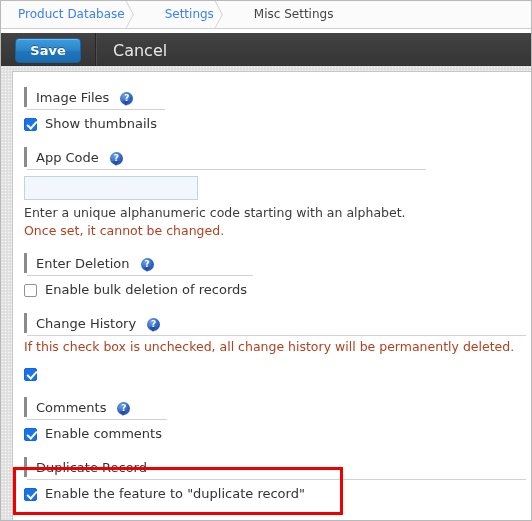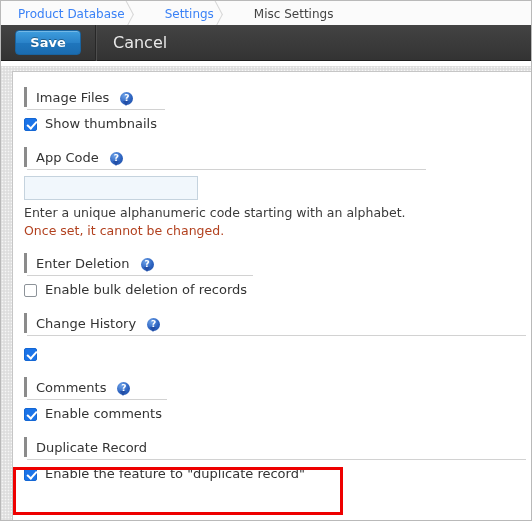--- a/index.html
+++ b/index.html
@@ -70,21 +70,21 @@
   }
   .crumb-sep::after {
     top: 13px;
     transform: rotate(28deg);
     transform-origin: top left;
   }
 
   
   .toolbar {
     position: absolute;
-    left: 0; top: 24px;
+    left: 0; top: 32px;
     width: 530px;
     height: 36px;
     background: #3a3a3a;
     background: linear-gradient(to bottom, #434343 0%, #333333 100%);
     display: flex;
     align-items: center;
     box-sizing: border-box;
     border-bottom: 1px solid #1d1d1d;
   }
   .save-btn {
@@ -384,20 +384,21 @@
       <div class="gap-sm"></div>
 
       <div class="section-head" style="--rule-w:499px;">
         <span class="section-title">Change History</span>
         <span class="help-icon">
           <span class="bub"></span>
             <span class="tail"></span>
           <span class="qm">?</span>
         </span>
       </div>
+      <p class="warn-text">If this check box is unchecked, all change history will be permanently deleted.</p>
       <div class="cb-row" style="margin-top:7px;">
         <span class="cb checked"></span>
       </div>
 
       <div class="gap-sm"></div>
 
       <div class="section-head" style="--rule-w:140px;">
         <span class="section-title">Comments</span>
         <span class="help-icon">
           <span class="bub"></span>

